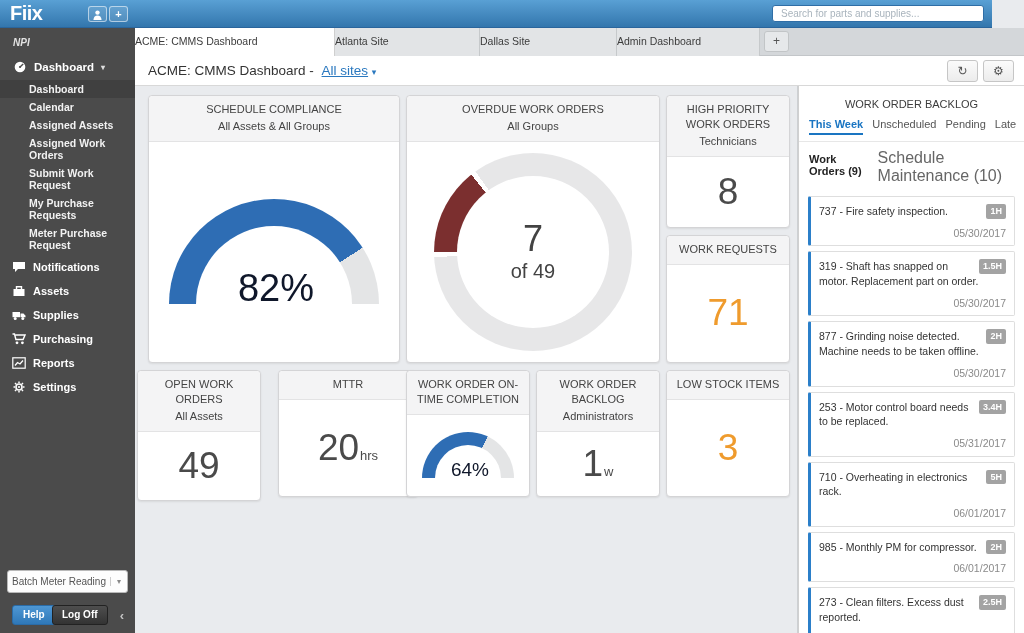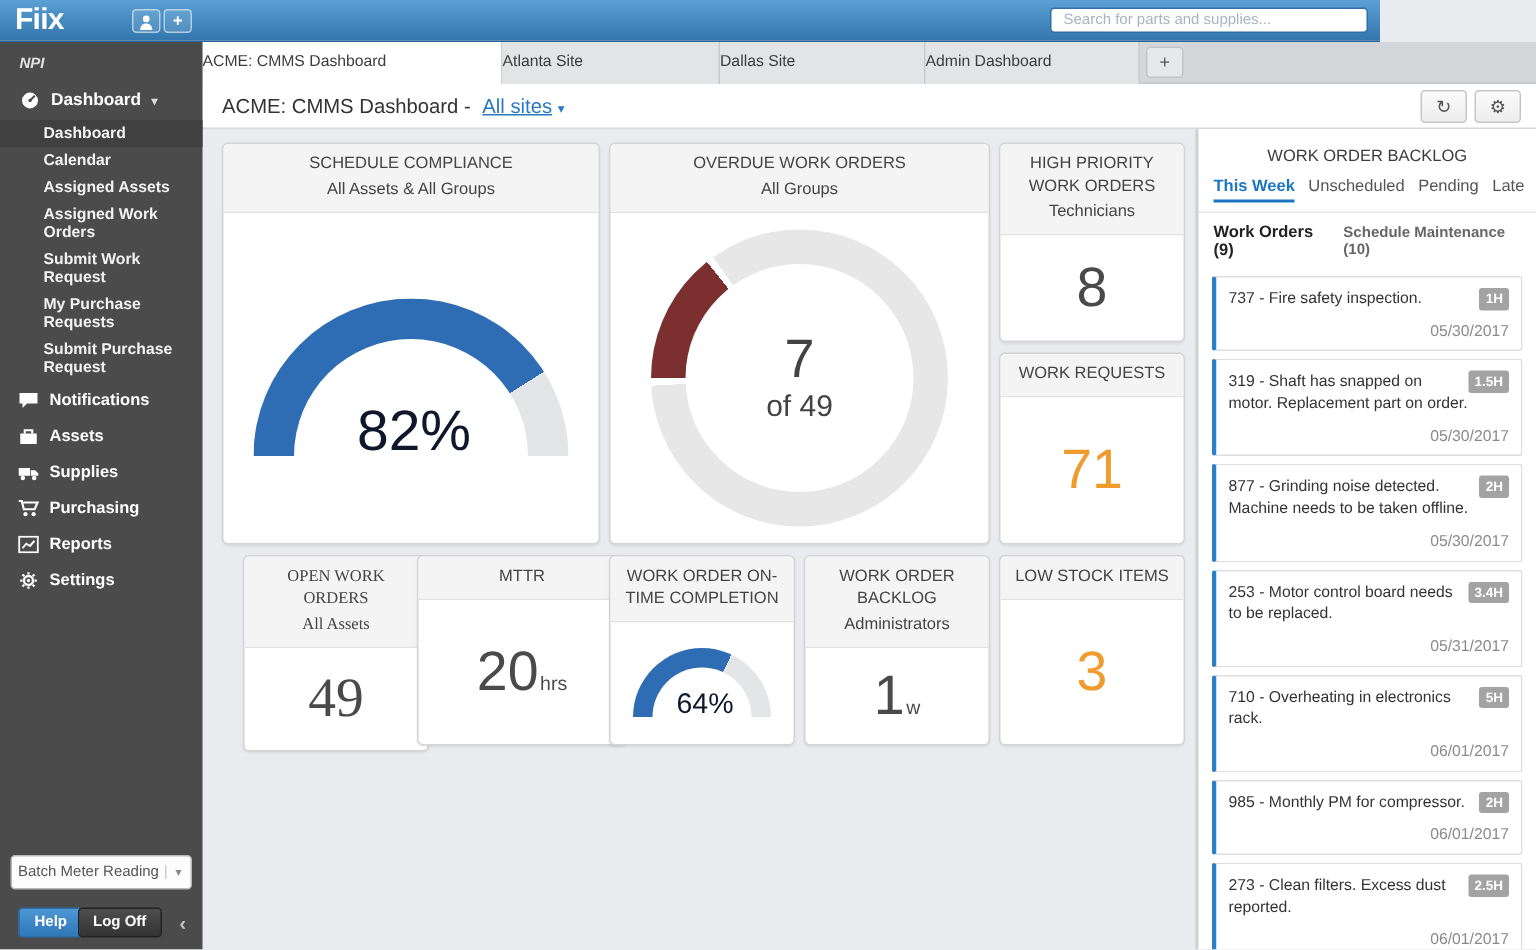--- a/index.html
+++ b/index.html
@@ -1,20 +1,20 @@
 <!DOCTYPE html>
 <html><head>
 <meta charset="utf-8">
 <style>
   * { margin:0; padding:0; box-sizing:border-box; }
   html,body { width:1024px; height:633px; }
   body { position:relative; overflow:hidden; background:#e9ebee; font-family:"Liberation Sans",sans-serif; }
 
   
-  .topbar { position:absolute; left:0; top:0; width:920px; height:28px;
+  .topbar { position:absolute; left:0; top:0; width:992px; height:28px;
     background:linear-gradient(#59a0d4,#3376ad); border-bottom:1px solid #2a659c; z-index:30; }
   .logo { position:absolute; left:10px; top:2px; font-size:20px; font-weight:bold;
     color:#fff; letter-spacing:-0.5px; }
   .tb-btn { position:absolute; top:6px; width:19px; height:16px; border:1px solid rgba(255,255,255,.55);
     border-radius:3px; background:rgba(255,255,255,.12); color:#fff; text-align:center;
     line-height:14px; font-size:11px; cursor:pointer; }
   .tb-user { left:88px; } .tb-add { left:109px; font-weight:bold; }
   .tb-search { position:absolute; right:8px; top:5px; width:212px; height:17px;
     border:1px solid #2f6ea6; border-radius:3px; background:#fff; font-size:10px;
     padding:0 8px; color:#444; font-family:"Liberation Sans",sans-serif; }
@@ -73,21 +73,21 @@
   .card { position:absolute; background:#fff; border:1px solid #d4d4d6; border-radius:4px;
     box-shadow:0 1px 2px rgba(0,0,0,.08); display:flex; flex-direction:column; overflow:hidden; }
   .card-head { background:#f4f4f5; border-bottom:1px solid #e3e3e4; padding:6px 6px 7px; text-align:center;
     font-size:11px; color:#444; line-height:1.35; border-radius:4px 4px 0 0; }
   .card-head .sub { margin-top:2px; }
   .card-body { flex:1; display:flex; flex-direction:column; align-items:center; justify-content:center; position:relative; }
   .c-sc   { left:13px;  top:9px;   width:252px; height:268px; }
   .c-owo  { left:271px; top:9px;   width:254px; height:268px; }
   .c-hp   { left:531px; top:9px;   width:124px; height:133px; }
   .c-wr   { left:531px; top:149px; width:124px; height:128px; }
-  .c-open { left:27px;  top:284px; width:124px; height:131px;font-family:Liberation Serif, serif; }
+  .c-open { left:2px;  top:284px; width:124px; height:131px; }
   .c-mttr { left:143px; top:284px; width:140px; height:127px; }
   .c-otc  { left:271px; top:284px; width:124px; height:127px; }
   .c-wob  { left:401px; top:284px; width:124px; height:127px; }
   .c-lsi  { left:531px; top:284px; width:124px; height:127px; }
 
   .num-row { display:flex; align-items:baseline; }
   .num-dark { font-size:37px; color:#4a4a4a; }
   .num-orange { font-size:37px; color:#ef9b2d; }
   .unit { font-size:13px; color:#4a4a4a; margin-left:1px; }
 
@@ -115,21 +115,21 @@
 
   
   .rpanel { position:absolute; left:798px; top:86px; right:0; bottom:0; background:#fff;
     border-left:1px solid #d0d0d0; overflow:hidden; }
   .rp-title { text-align:center; font-size:11px; color:#3c3c3c; padding:12px 0 8px; }
   .rp-tabs { display:flex; gap:9px; padding:0 0 6px 10px; font-size:11px; color:#555;
     border-bottom:1px solid #e7e7e7; }
   .rp-tab { cursor:pointer; padding-bottom:3px; }
   .rp-tab.active { color:#1a75c2; font-weight:bold; border-bottom:2px solid #1a75c2; }
   .rp-subtabs { display:flex; gap:12px; padding:7px 13px 5px 10px; align-items:baseline; }
-  .rp-subtab { font-size:10px; color:#666; cursor:pointer;font-weight:bold; }
+  .rp-subtab { font-size:16px; color:#666; cursor:pointer; }
   .rp-subtab.active { font-size:11px; font-weight:bold; color:#222; }
   .wo-list { padding:1px 0 6px; }
   .wo-item { margin:5px 9px; background:#fff; border:1px solid #dedede; border-left:3px solid #2b7fc9;
     border-radius:2px; padding:7px 8px 5px; font-size:10.5px; color:#333; line-height:1.4; cursor:pointer; }
   .wo-badge { float:right; background:#a3a3a3; color:#fff; font-size:9px; font-weight:bold;
     padding:1px 4px; border-radius:2px; margin-left:6px; }
   .wo-date { text-align:right; color:#8a8a8a; margin-top:7px; font-size:10.5px; }
 </style>
 </head>
 <body>
@@ -158,21 +158,21 @@
     <span>Dashboard</span>
     <span class="caret">▾</span>
   </div>
 
   <div class="side-sub selected">Dashboard</div>
   <div class="side-sub">Calendar</div>
   <div class="side-sub">Assigned Assets</div>
   <div class="side-sub">Assigned Work Orders</div>
   <div class="side-sub">Submit Work Request</div>
   <div class="side-sub">My Purchase Requests</div>
-  <div class="side-sub">Submit Purchase Request</div>
+  <div class="side-sub">Meter Purchase Request</div>
 
   <div class="side-main">
     <svg class="sicon" viewBox="0 0 14 12">
       <path d="M1 1 h12 v7 h-7 l-3 3 v-3 h-2 z" fill="#fff"></path>
     </svg>
     <span>Notifications</span>
   </div>
   <div class="side-main">
     <svg class="sicon" viewBox="0 0 14 12">
       <rect x="1.5" y="4" width="11" height="7" fill="#fff"></rect>

